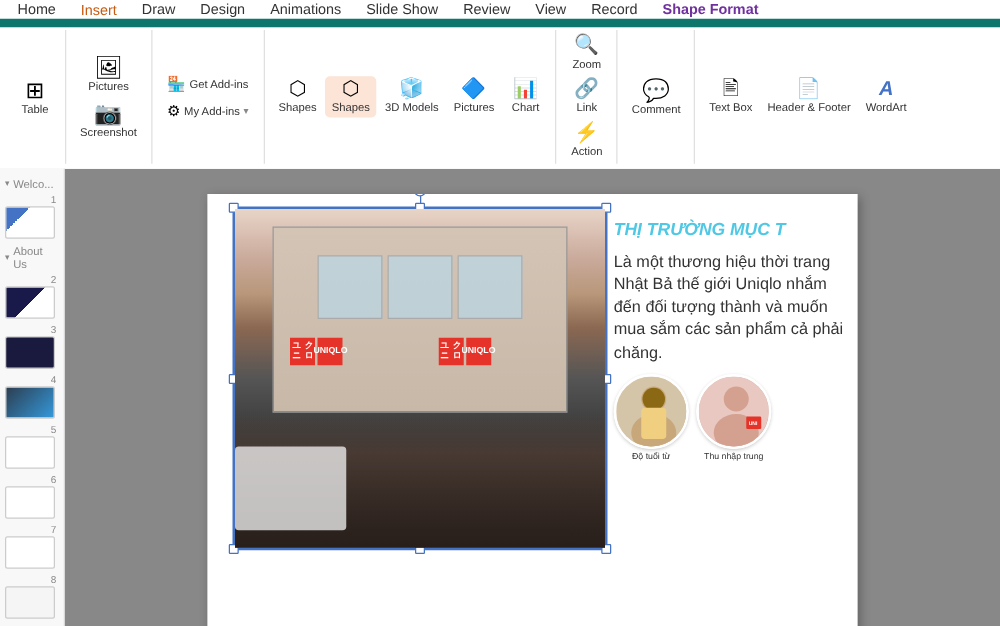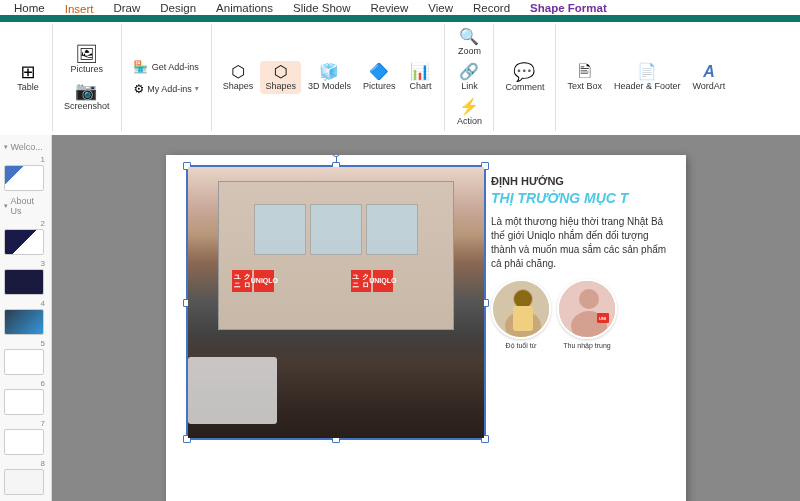--- a/index.html
+++ b/index.html
@@ -65,21 +65,21 @@
     .uniqlo-sign { position: absolute; top: 38%; left: 15%; display: flex; gap: 2px; }
     .uniqlo-box { background: #e63329; color: #fff; font-size: 7px; font-weight: bold; width: 20px; height: 22px; display: flex; align-items: center; justify-content: center; text-align: center; line-height: 1.1; }
     .uniqlo-sign2 { position: absolute; top: 38%; left: 55%; display: flex; gap: 2px; }
     .crowd { position: absolute; bottom: 0; left: 0; width: 100%; height: 40%; background: linear-gradient(180deg, transparent 0%, rgba(80,60,50,0.7) 30%, rgba(40,30,25,0.9) 100%); }
     .cars { position: absolute; bottom: 5%; left: 0; width: 30%; height: 25%; background: #e8e8e8; border-radius: 3px; opacity: 0.8; }
 
     
     .slide-right-content { position: absolute; right: 10px; top: 20px; width: 185px; }
     .dinh-huong { font-size: 11px; font-weight: bold; color: #333; margin-bottom: 3px; }
     .thi-truong { font-size: 14px; font-weight: bold; color: #4ec8e4; line-height: 1.2; margin-bottom: 8px; overflow: hidden; font-style: italic; }
-    .desc-text { font-size: 10px; color: #333; line-height: 1.4; margin-bottom: 8px; }
+    .desc-text { font-size: 13px; color: #333; line-height: 1.4; margin-bottom: 8px; }
 
     .circle-images { display: flex; gap: 6px; margin-top: 5px; }
     .circle-img { width: 60px; height: 60px; border-radius: 50%; overflow: hidden; background: #ddd; border: 2px solid #fff; box-shadow: 0 1px 3px rgba(0,0,0,0.2); }
     .circle-img-1 { background: linear-gradient(135deg, #f0e8d8, #d4a870); }
     .circle-img-2 { background: linear-gradient(135deg, #e8d4d0, #c49090); }
     .bottom-labels { display: flex; gap: 6px; margin-top: 3px; }
     .bottom-label { font-size: 7px; color: #333; text-align: center; width: 60px; }
 
     
     .slides-panel::-webkit-scrollbar { width: 4px; }
@@ -325,21 +325,20 @@
                 </div>
             </div>
 
             <div class="crowd"></div>
 
             <div class="cars"></div>
           </div>
         </div>
 
         <div class="slide-right-content">
-          <div class="dinh-huong">ĐỊNH HƯỚNG</div>
           <div class="thi-truong">THỊ TRƯỜNG MỤC T</div>
           <div class="desc-text">Là một thương hiệu thời trang Nhật Bả thế giới Uniqlo nhắm đến đối tượng thành và muốn mua sắm các sản phẩm cả phải chăng.</div>
           <div class="circle-images">
             <div class="circle-img circle-img-1">
               
               <svg viewBox="0 0 60 60" width="60" height="60">
                 <rect width="60" height="60" fill="#d4c4a8"></rect>
                 <circle cx="30" cy="18" r="10" fill="#c8a87a"></circle>
                 <ellipse cx="30" cy="45" rx="18" ry="15" fill="#c8a87a"></ellipse>
                 <circle cx="30" cy="18" r="9" fill="#8B6914"></circle>

